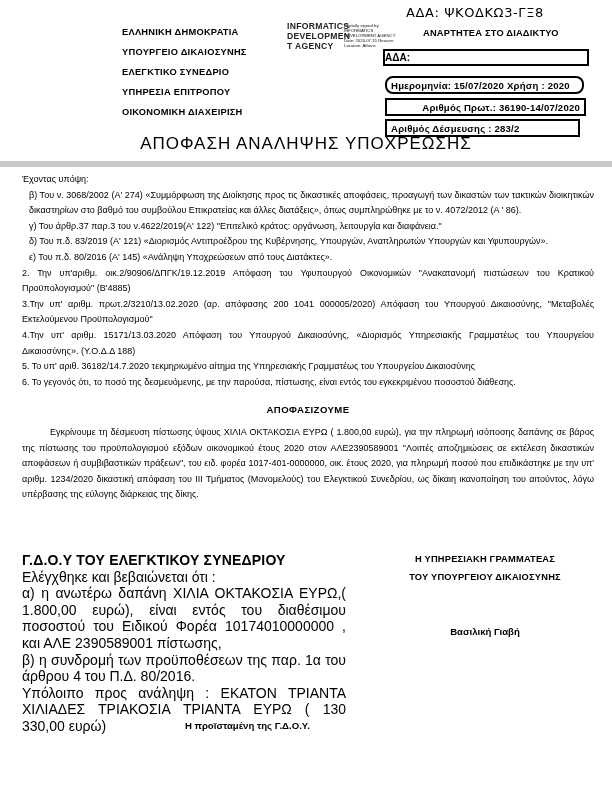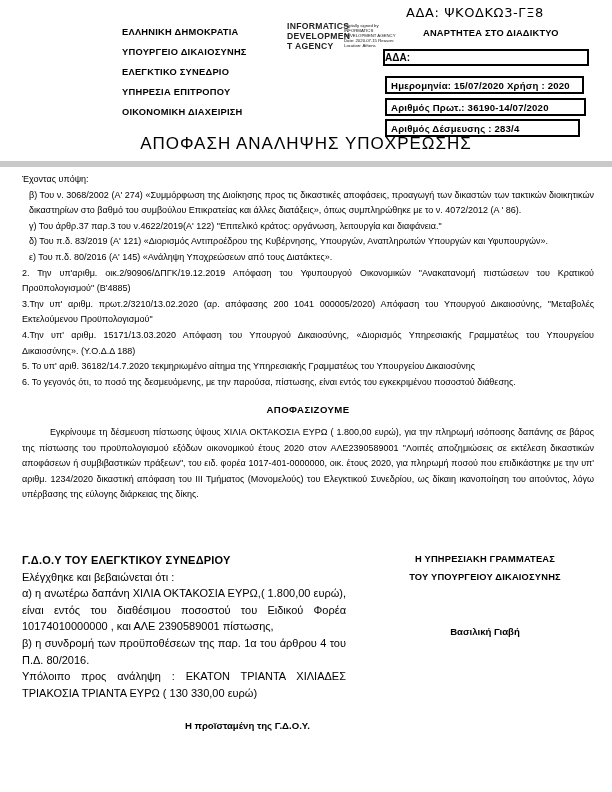--- a/index.html
+++ b/index.html
@@ -8,34 +8,34 @@
     font-family:"Liberation Sans","DejaVu Sans",sans-serif;color:#000;
   }
   
   .ada-top{position:absolute;top:5px;left:406px;font-size:13px;letter-spacing:.6px;font-family:"DejaVu Sans",sans-serif;}
   .auth-block{position:absolute;top:22px;left:122px;font-weight:bold;font-size:9.3px;line-height:20px;letter-spacing:.25px;}
   .ida-name{position:absolute;top:22px;left:287px;font-size:8.6px;line-height:9.8px;font-weight:bold;color:#222;letter-spacing:.3px;}
   .ida-sig{position:absolute;top:23px;left:344px;width:52px;font-size:4.3px;line-height:5px;color:#111;word-break:break-word;}
   .anartitea{position:absolute;top:28px;left:423px;font-weight:bold;font-size:9.3px;letter-spacing:.2px;}
   .ada-box{position:absolute;top:49px;left:383px;width:202px;height:11px;border:2px solid #000;padding:1px 0;font-weight:bold;font-size:10px;}
   .info-box{position:absolute;left:385px;border:2px solid #000;padding:2px 4px 1px 4px;font-weight:bold;font-size:9.6px;letter-spacing:.2px;white-space:nowrap;}
-  .info-box.b1{top:76px;width:187px;}
-  .info-box.b2{top:98px;width:189px;}
+  .info-box.b1{top:76px;width:187px;border-radius:8px;}
+  .info-box.b2{top:98px;width:189px;text-align:right;}
   .info-box.b3{top:119px;width:183px;}
   
   .doc-title{position:absolute;top:134px;left:0;width:612px;text-align:center;font-size:17px;letter-spacing:1px;}
   .title-rule{position:absolute;top:161px;left:0;width:612px;height:6px;background:#c9c9c9;}
   
   .doc-body{position:absolute;top:172px;left:22px;width:572px;font-size:9px;line-height:15.6px;}
   .doc-body p{margin:0;text-align:justify;}
   .doc-body p.sub{padding-left:7px;}
   .decide-heading{margin-top:12px !important;text-align:center !important;font-weight:bold;font-size:9.6px;letter-spacing:.4px;}
   .decide-body{margin-top:7px !important;text-indent:28px;}
   
-  .verify-left{position:absolute;top:552px;left:22px;width:324px;font-size:11px;line-height:16.6px;}
+  .verify-left{position:absolute;top:552px;left:22px;width:324px;font-size:14px;line-height:16.6px;}
   .verify-left .vh{font-weight:bold;letter-spacing:.2px;}
   .verify-left p{margin:0;text-align:justify;}
   .secretary-block{position:absolute;top:551px;left:380px;width:210px;text-align:center;font-size:9.3px;line-height:17.5px;}
   .secretary-block .st{font-weight:bold;letter-spacing:.2px;}
   .secretary-name{margin-top:37px;font-weight:bold;font-size:9.6px;}
   .gdoy-block{position:absolute;top:717px;left:185px;font-weight:bold;font-size:9.6px;line-height:18px;}
   .gdoy-name{position:absolute;top:762px;left:196px;font-weight:bold;font-size:9.8px;letter-spacing:.4px;}
 </style>
 </head>
 <body>
@@ -58,21 +58,21 @@
     <div>T AGENCY</div>
   </div>
   <div class="ida-sig">Digitally signed by INFORMATICS DEVELOPMENT AGENCY Date: 2020.07.15 Reason: Location: Athens</div>
 
   <div class="anartitea">ΑΝΑΡΤΗΤΕΑ ΣΤΟ ΔΙΑΔΙΚΤΥΟ</div>
 
   <div class="ada-box">ΑΔΑ:</div>
 
   <div class="info-box b1">Ημερομηνία: 15/07/2020 Χρήση : 2020</div>
   <div class="info-box b2">Αριθμός Πρωτ.: 36190-14/07/2020</div>
-  <div class="info-box b3">Αριθμός Δέσμευσης : 283/4</div>
+  <div class="info-box b3">Αριθμός Δέσμευσης : 283/2</div>
 
   <div class="doc-title">ΑΠΟΦΑΣΗ ΑΝΑΛΗΨΗΣ ΥΠΟΧΡΕΩΣΗΣ</div>
   <div class="title-rule"></div>
 
   <div class="doc-body">
     <p>Έχοντας υπόψη:</p>
     <p class="sub">β) Του ν. 3068/2002 (Α' 274) «Συμμόρφωση της Διοίκησης προς τις δικαστικές αποφάσεις, προαγωγή των δικαστών των τακτικών διοικητικών δικαστηρίων στο βαθμό του συμβούλου Επικρατείας και άλλες διατάξεις», όπως συμπληρώθηκε με το ν. 4072/2012 (Α ' 86).</p>
     <p class="sub">γ)  Του άρθρ.37 παρ.3 του ν.4622/2019(Α' 122) "Επιτελικό κράτος: οργάνωση, λειτουργία και διαφάνεια."</p>
     <p class="sub">δ) Του π.δ. 83/2019 (Α' 121)  «Διορισμός Αντιπροέδρου της Κυβέρνησης, Υπουργών, Αναπληρωτών Υπουργών και Υφυπουργών».</p>
     <p class="sub">ε) Του π.δ. 80/2016 (Α' 145) «Ανάληψη Υποχρεώσεων από τους Διατάκτες».</p>

